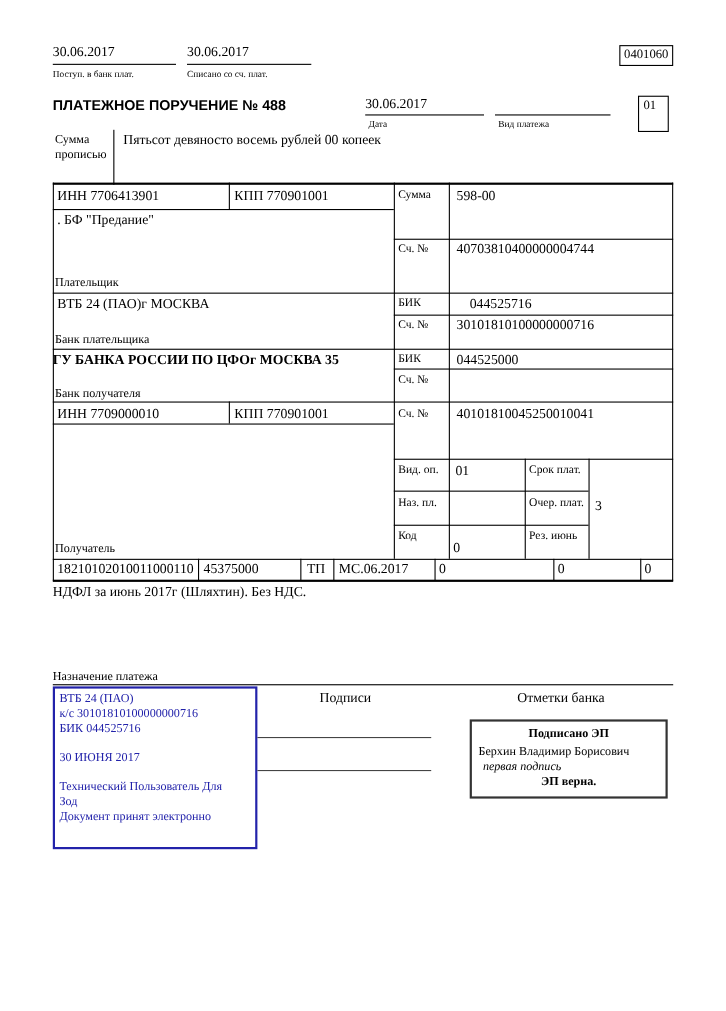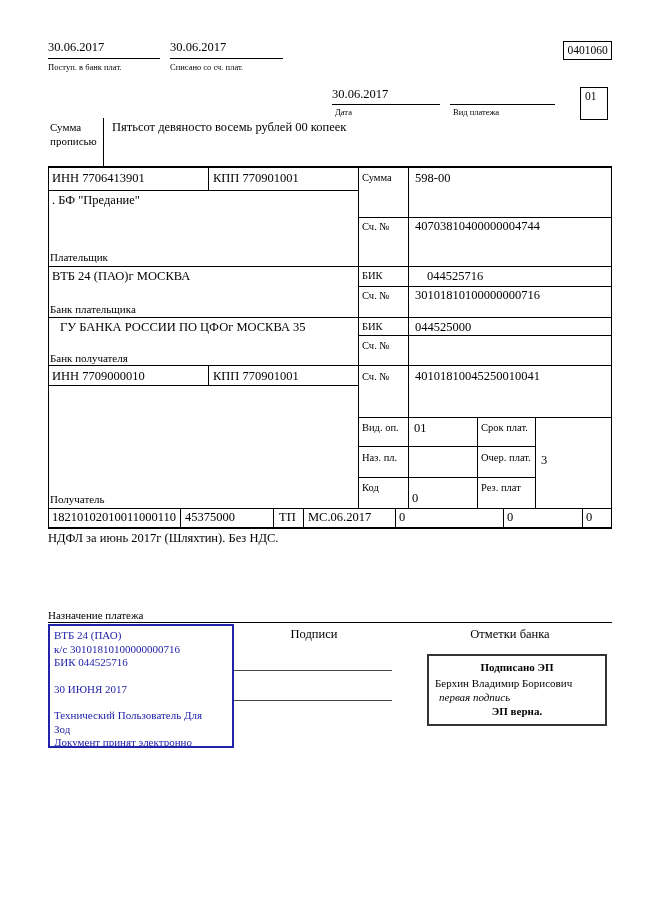--- a/index.html
+++ b/index.html
@@ -34,20 +34,21 @@
   <div class="abs t12" style="left:48px; top:40px;">30.06.2017</div>
   <div class="abs hl" style="left:48px; top:58px; width:112px;"></div>
   <div class="abs t8" style="left:48px; top:62px;">Поступ. в банк плат.</div>
 
   <div class="abs t12" style="left:170px; top:40px;">30.06.2017</div>
   <div class="abs hl" style="left:170px; top:58px; width:113px;"></div>
   <div class="abs t8" style="left:170px; top:62px;">Списано со сч. плат.</div>
 
   <div class="abs box" style="left:563px; top:41px; width:49px; height:19px; text-align:center; font-size:11.5px; line-height:17px;">0401060</div>
 
+  <div class="abs title" style="left:48px; top:88px;">ПЛАТЕЖНОЕ ПОРУЧЕНИЕ № 488</div>
   <div class="abs t12" style="left:332px; top:87px;">30.06.2017</div>
   <div class="abs hl" style="left:332px; top:104px; width:108px;"></div>
   <div class="abs t8" style="left:335px; top:107px;">Дата</div>
   <div class="abs hl" style="left:450px; top:104px; width:105px;"></div>
   <div class="abs t8" style="left:453px; top:107px;">Вид платежа</div>
   <div class="abs box" style="left:580px; top:87px; width:28px; height:33px; font-size:11.5px; padding:2px 0 0 4px;">01</div>
 
   <div class="abs vl" style="left:103px; top:118px; height:50px;"></div>
   <div class="abs t11" style="left:50px; top:121px;">Сумма</div>
   <div class="abs t11" style="left:50px; top:135px;">прописью</div>
@@ -92,55 +93,55 @@
   <div class="abs t12" style="left:415px; top:219px;">40703810400000004744</div>
   <div class="abs t11" style="left:50px; top:251px;">Плательщик</div>
 
   <div class="abs t12" style="left:52px; top:269px;">ВТБ 24 (ПАО)г МОСКВА</div>
   <div class="abs t10" style="left:362px; top:270px;">БИК</div>
   <div class="abs t12" style="left:415px; top:269px;margin-left:12px;">044525716</div>
   <div class="abs t10" style="left:362px; top:290px;">Сч. №</div>
   <div class="abs t12" style="left:415px; top:288px;">30101810100000000716</div>
   <div class="abs t11" style="left:50px; top:303px;">Банк плательщика</div>
 
-  <div class="abs t12" style="left:60px; top:320px;">ГУ БАНКА РОССИИ ПО ЦФОг МОСКВА 35</div>
+  <div class="abs t12" style="left:48px; top:320px;font-weight:bold;">ГУ БАНКА РОССИИ ПО ЦФОг МОСКВА 35</div>
   <div class="abs t10" style="left:362px; top:321px;">БИК</div>
   <div class="abs t12" style="left:415px; top:320px;">044525000</div>
   <div class="abs t10" style="left:362px; top:340px;">Сч. №</div>
   <div class="abs t11" style="left:50px; top:352px;">Банк получателя</div>
 
   <div class="abs t12" style="left:52px; top:369px;">ИНН 7709000010</div>
   <div class="abs t12" style="left:213px; top:369px;">КПП 770901001</div>
   <div class="abs t10" style="left:362px; top:371px;">Сч. №</div>
   <div class="abs t12" style="left:415px; top:369px;">40101810045250010041</div>
   <div class="abs t11" style="left:50px; top:493px;">Получатель</div>
 
   <div class="abs t10" style="left:362px; top:422px;">Вид. оп.</div>
   <div class="abs t12" style="left:414px; top:421px;">01</div>
   <div class="abs t10 wrap" style="left:481px; top:422px; width:50px;">Срок плат.</div>
   <div class="abs t10" style="left:362px; top:452px;">Наз. пл.</div>
   <div class="abs t10 wrap" style="left:481px; top:452px; width:50px;">Очер. плат.</div>
   <div class="abs t12" style="left:541px; top:453px;">3</div>
   <div class="abs t10" style="left:362px; top:482px;">Код</div>
-  <div class="abs t10" style="left:481px; top:482px;">Рез. плат</div>
+  <div class="abs t10" style="left:481px; top:482px;">Рез. июнь</div>
   <div class="abs t12" style="left:412px; top:491px;">0</div>
 
   <div class="abs t12" style="left:52px; top:510px;">18210102010011000110</div>
   <div class="abs t12" style="left:185px; top:510px;">45375000</div>
   <div class="abs t12" style="left:279px; top:510px;">ТП</div>
   <div class="abs t12" style="left:308px; top:510px;">МС.06.2017</div>
   <div class="abs t12" style="left:399px; top:510px;">0</div>
   <div class="abs t12" style="left:507px; top:510px;">0</div>
   <div class="abs t12" style="left:586px; top:510px;">0</div>
 
   <div class="abs t12" style="left:48px; top:531px;">НДФЛ за июнь 2017г (Шляхтин). Без НДС.</div>
   <div class="abs t11" style="left:48px; top:609px;">Назначение платежа</div>
   <div class="abs hl" style="left:48px; top:622px; width:564px;"></div>
 
-  <div class="abs bluebox" style="left:48px; top:624px; width:186px; height:124px;">
+  <div class="abs bluebox" style="left:48px; top:624px; width:186px; height:148px;">
     <div>ВТБ 24 (ПАО)</div>
     <div>к/с 30101810100000000716</div>
     <div>БИК 044525716</div>
     <div class="spacer13"></div>
     <div>30 ИЮНЯ 2017</div>
     <div class="spacer13"></div>
     <div>Технический Пользователь Для</div>
     <div>Зод</div>
     <div>Документ принят электронно</div>
   </div>

